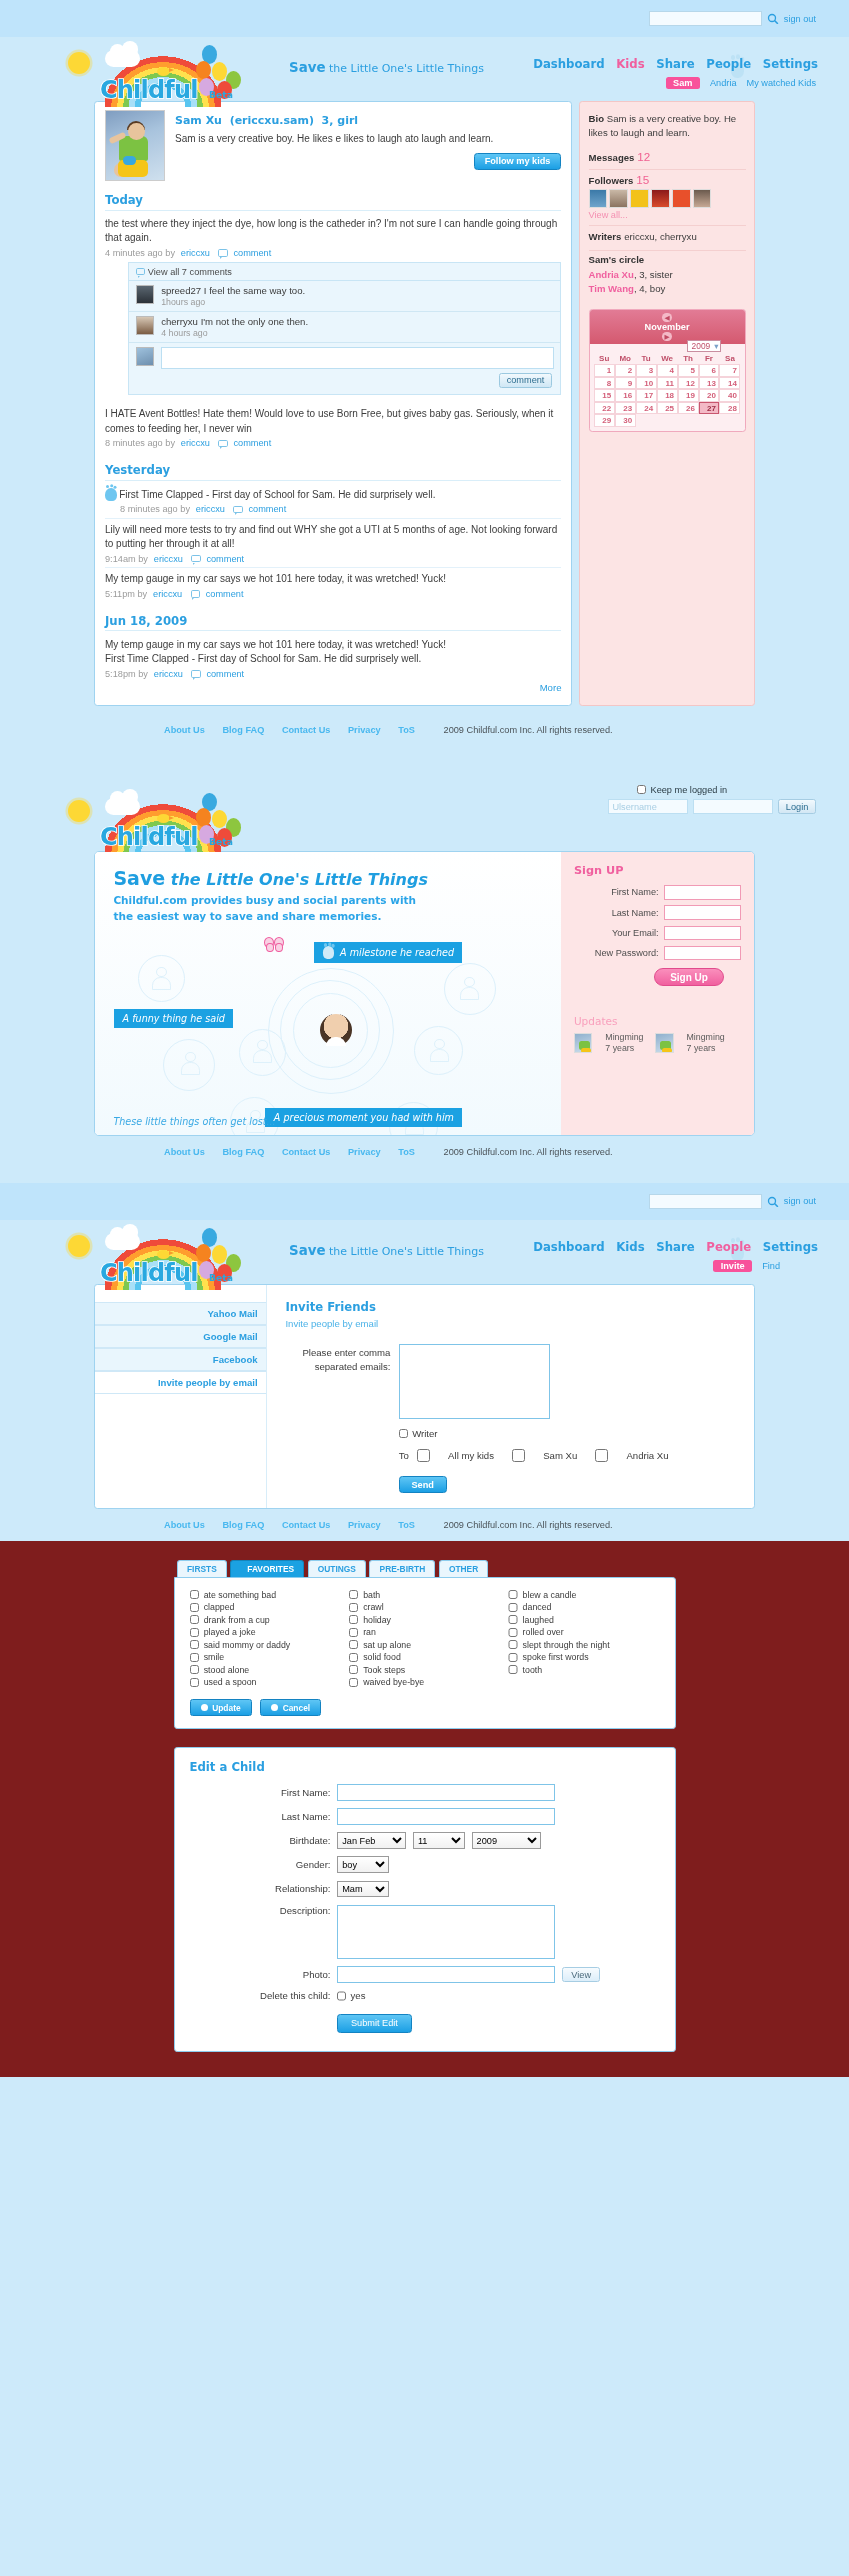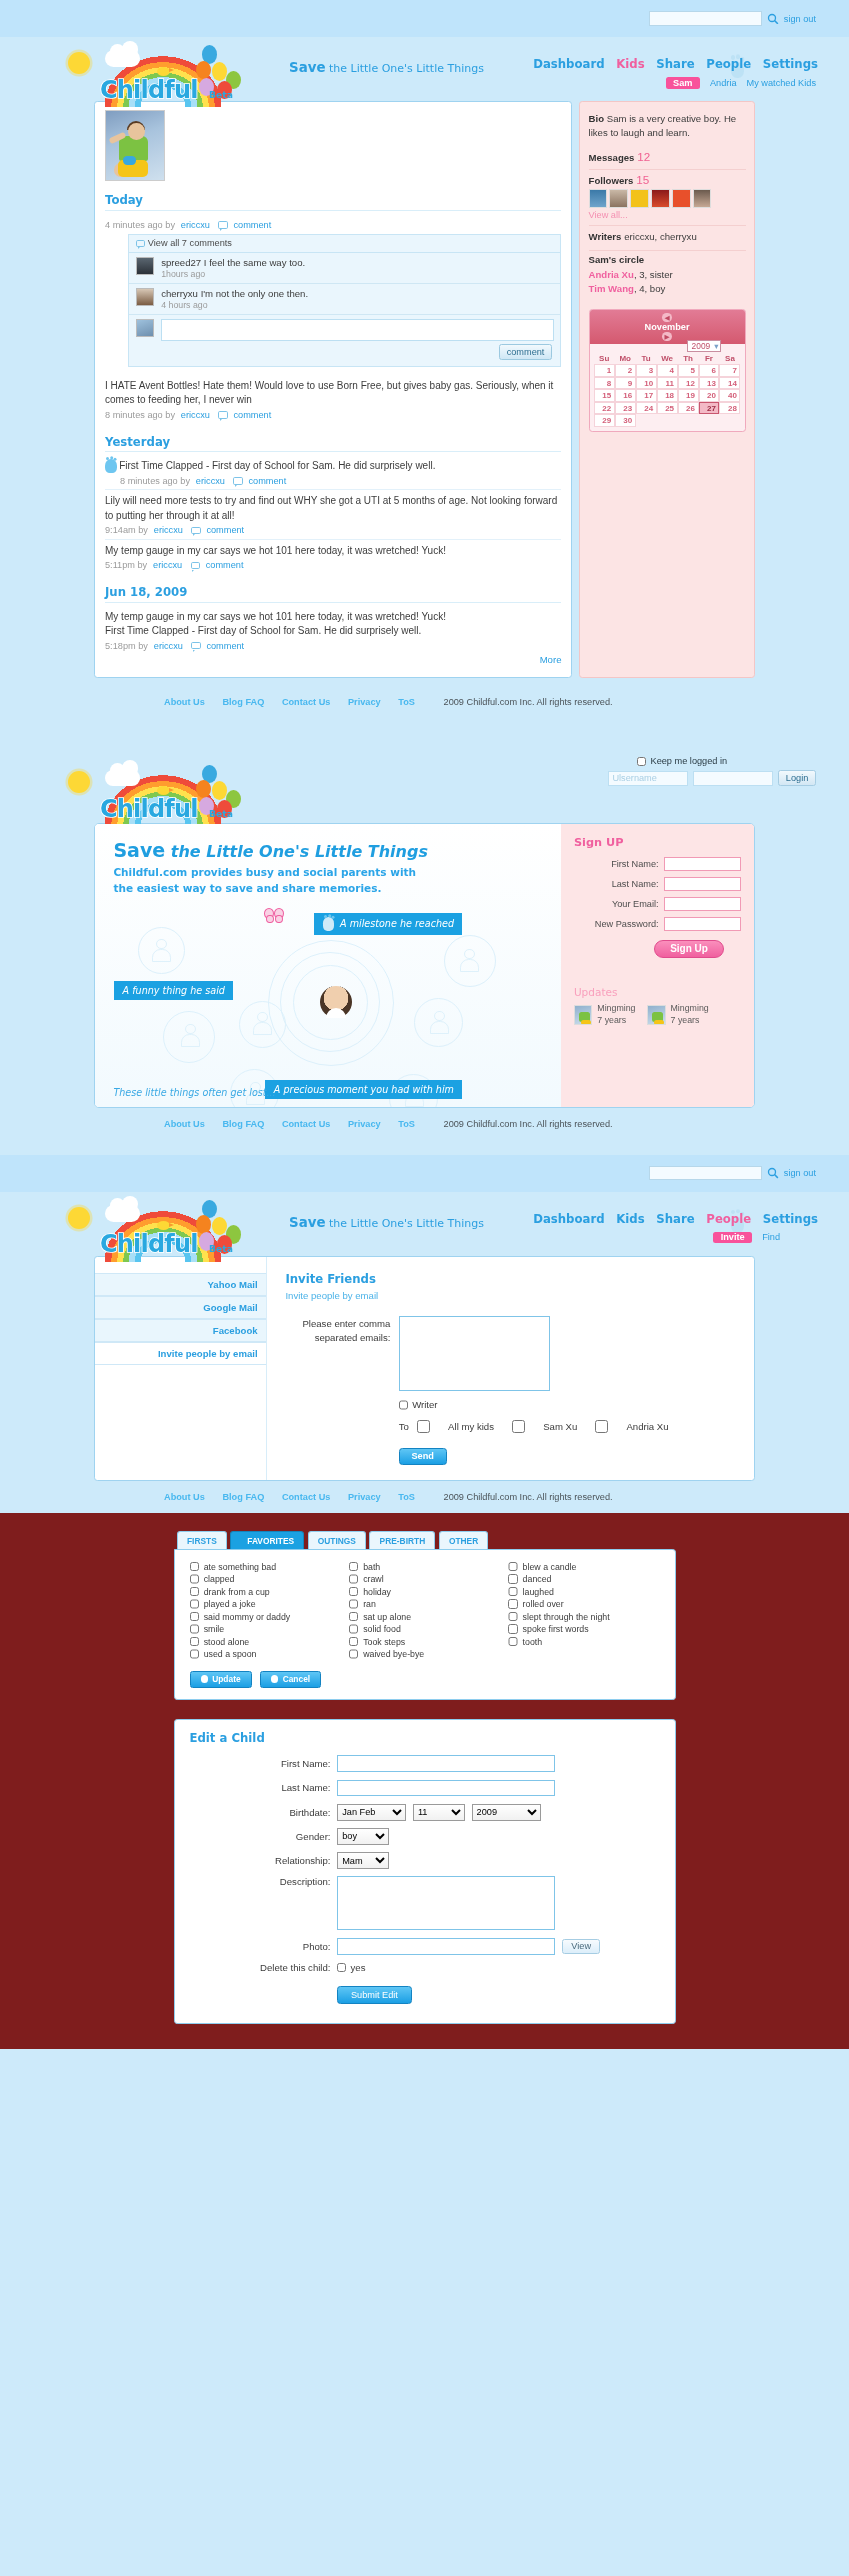--- a/index.html
+++ b/index.html
@@ -211,21 +211,21 @@
   .hero-foot{font-style:italic;font-family:"DejaVu Sans",sans-serif;font-size:9.6px;color:#3aa9e4;position:absolute;left:18.4px;bottom:8.4px;}
 
   .hero-right{width:194px;background:#fde5e6;padding:11.7px 13.4px 13.4px 13.4px;}
   .signup-h{font-family:"DejaVu Sans",sans-serif;color:#f0609f;font-size:11.3px;font-weight:bold;margin-bottom:8.4px;}
   .su-row{display:flex;align-items:center;justify-content:flex-end;gap:5px;margin-bottom:5.9px;}
   .su-row label{font-size:9.2px;color:#4d4d4d;}
   .su-row input{width:77px;height:14.2px;border:0.8px solid #f19ab5;background:#fff;font-size:9.2px;padding:0.8px 2.5px;font-family:"Liberation Sans",sans-serif;}
   .btn-signup{display:block;margin:8.4px 16.7px 0 auto;background:linear-gradient(#fa8fbc,#f0609f);border:0.8px solid #e04b8c;border-radius:9.2px;color:#fff;font-weight:bold;font-size:10px;padding:2.5px 15px;cursor:pointer;font-family:"Liberation Sans",sans-serif;}
   .updates-h{font-family:"DejaVu Sans",sans-serif;color:#f9a0bd;font-size:10.5px;margin:28.5px 0 5px 0;}
   .upd-row{display:flex;gap:11.7px;}
-  .upd{display:flex;gap:5px;align-items:center;}
+  .upd{display:flex;gap:13px;align-items:center;}
   .upd-av{width:18.4px;height:20px;border:0.8px solid #ddd;background:linear-gradient(160deg,#8fb0cd,#cfe0ee);position:relative;overflow:hidden;}
   .upd-av i{position:absolute;left:4.2px;top:6.7px;width:11px;height:9.2px;background:#7cc242;border-radius:2.5px;display:block;}
   .upd-av b{position:absolute;left:5.9px;top:14.2px;width:10px;height:5px;background:#f5c518;border-radius:2.5px;display:block;}
   .upd-txt{font-size:8.8px;color:#5a5a5a;line-height:1.3;}
 
   
   .sec3{background:#cdeafa;}
   .inv-wrap{margin:0 auto;width:661px;background:#fff;border:0.8px solid #9fd3f0;border-radius:3.3px;display:flex;min-height:201px;}
   .inv-left{width:172px;border-right:0.8px solid #d8edf9;padding:16.7px 0 0 0;}
   .inv-item{display:block;text-align:right;padding:5px 8.4px;font-size:9.6px;font-weight:bold;color:#2b9fe0;background:#e9f6fd;border-top:0.8px solid #cfe8f7;border-bottom:0.8px solid #cfe8f7;text-decoration:none;}
@@ -356,25 +356,36 @@
         <div class="profile">
           <div class="avatar-lg">
             <span class="leg"></span>
               <span class="body"></span>
               <span class="arm"></span>
             <span class="hair"></span>
               <span class="head"></span>
               <span class="toy"></span>
               <span class="toy2"></span>
           </div>
+          <div style="flex:1">
+            <div class="profile-name">
+              <span>Sam Xu</span>
+              &nbsp;<span>(ericcxu.sam)</span>
+              &nbsp;<span>3, girl</span>
+            </div>
+            <div class="profile-bio">Sam is a very creative boy. He likes e likes to laugh ato laugh and learn.</div>
+            <button class="btn-follow">Follow my kids</button>
+            <div style="clear:both"></div>
+          </div>
         </div>
 
         <div class="day-head">Today</div>
 
         <div class="post noline">
+          <div class="post-text">the test where they inject the dye, how long is the catheder in? I'm not sure I can handle going through that again.</div>
           <div class="post-meta">
             <span>4 minutes ago by</span>
             <a href="#">ericcxu</a>
             <span class="cmt-ico"></span>
             <a href="#">comment</a>
           </div>
 
           <div class="cmt-box">
             <div class="cmt-viewall">
               <span class="cmt-ico" style="margin-left:0"></span>

